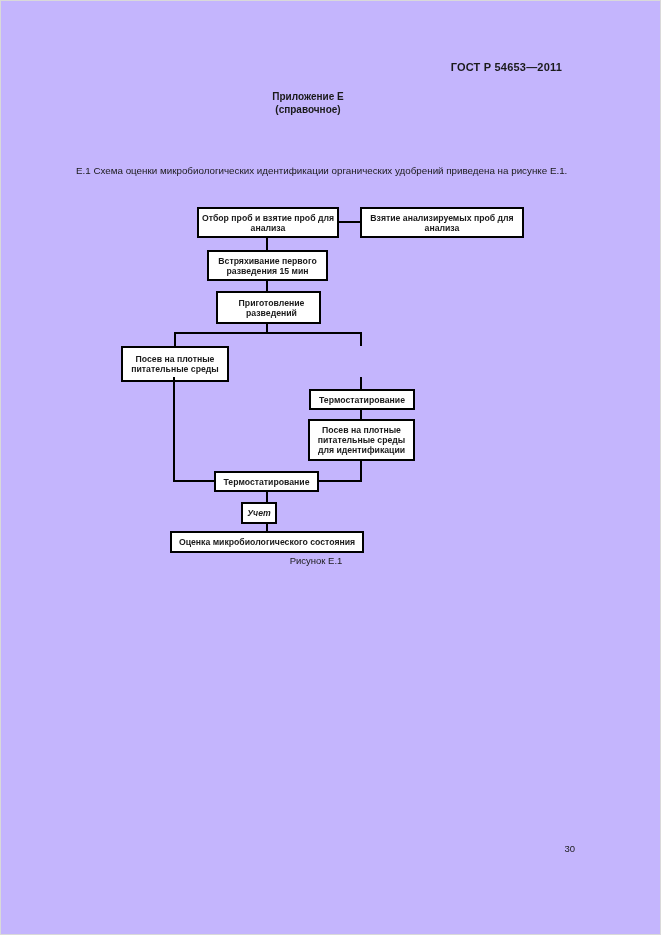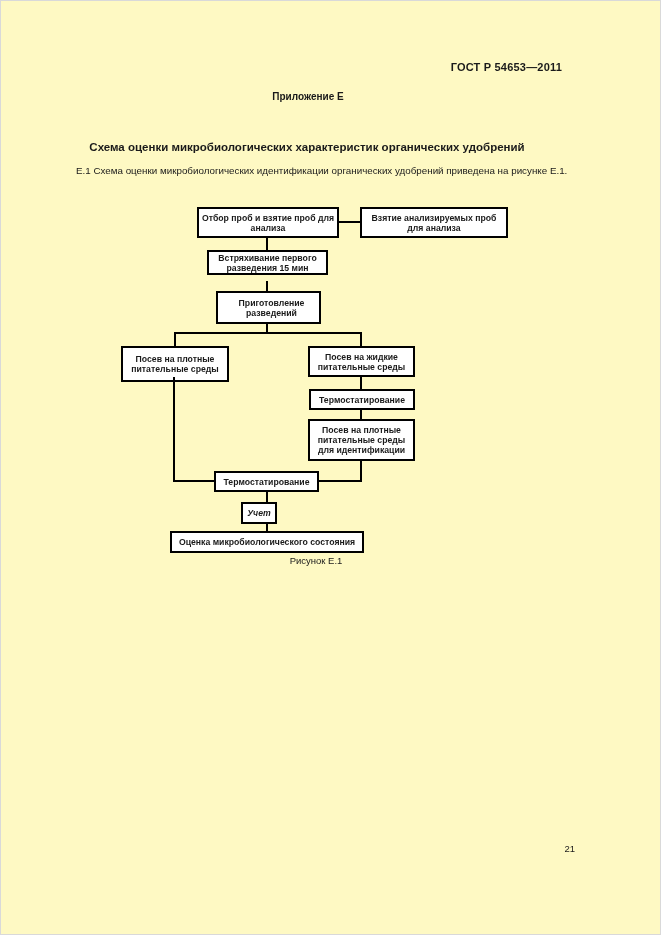--- a/index.html
+++ b/index.html
@@ -7,21 +7,21 @@
     width:661px;height:935px;
     background:#fff;
     font-family:"Liberation Sans", sans-serif;
     color:#1a1a1a;
     position:relative;
     overflow:hidden;
   }
   .page{
     position:absolute;left:0;top:0;width:659px;height:933px;
     border:1px solid #d9d9d9;
-    background:#fef9c3;
+    background:#c4b5fd;
   }
   .gost-header{
     position:absolute;top:60px;right:98px;
     font-size:11px;font-weight:bold;letter-spacing:.2px;
   }
   .appendix-block{
     position:absolute;top:89px;left:0;width:614px;
     text-align:center;font-size:10px;font-weight:bold;line-height:13px;
   }
   .doc-title{
@@ -55,34 +55,33 @@
 </style>
 </head>
 <body>
 
 <div class="page">
 
   <div class="gost-header">ГОСТ Р 54653—2011</div>
 
   <div class="appendix-block">
     <div>Приложение Е</div>
+    <div>(справочное)</div>
   </div>
 
-  <div class="doc-title">Схема оценки микробиологических характеристик органических удобрений</div>
 
   <div class="paragraph">Е.1 Схема оценки микробиологических идентификации органических удобрений приведена на рисунке Е.1.</div>
 
   <div class="flowchart">
 
     <div class="fbox" style="left:196px;top:195px;width:142px;height:31px;">Отбор проб и взятие проб для анализа</div>
-    <div class="fbox" style="left:359px;top:195px;width:148px;height:31px;">Взятие анализируемых проб для анализа</div>
-    <div class="fbox" style="left:206px;top:238px;width:121px;height:25px;">Встряхивание первого разведения 15 мин</div>
+    <div class="fbox" style="left:359px;top:195px;width:164px;height:31px;">Взятие анализируемых проб для анализа</div>
+    <div class="fbox" style="left:206px;top:238px;width:121px;height:31px;">Встряхивание первого разведения 15 мин</div>
     <div class="fbox" style="left:215px;top:279px;width:105px;height:33px;padding-left:8px;">Приготовление разведений</div>
     <div class="fbox" style="left:120px;top:334px;width:108px;height:36px;">Посев на плотные питательные среды</div>
-    <div class="fbox" style="left:307px;top:334px;width:107px;height:31px;">Посев на жидкие питательные среды</div>
     <div class="fbox" style="left:308px;top:377px;width:106px;height:21px;">Термостатирование</div>
     <div class="fbox" style="left:307px;top:407px;width:107px;height:42px;">Посев на плотные питательные среды для идентификации</div>
     <div class="fbox" style="left:213px;top:459px;width:105px;height:21px;">Термостатирование</div>
     <div class="fbox" style="left:240px;top:490px;width:36px;height:22px;font-style:italic;">Учет</div>
     <div class="fbox" style="left:169px;top:519px;width:194px;height:22px;">Оценка микробиологического состояния</div>
 
     <div class="line" style="left:338px;top:209px;width:21px;height:2px;"></div>
     <div class="line" style="left:265px;top:226px;width:2px;height:12px;"></div>
     <div class="line" style="left:265px;top:269px;width:2px;height:10px;"></div>
     <div class="line" style="left:265px;top:312px;width:2px;height:10px;"></div>
@@ -95,15 +94,15 @@
     <div class="line" style="left:318px;top:468px;width:43px;height:2px;"></div>
     <div class="line" style="left:172px;top:365px;width:2px;height:105px;"></div>
     <div class="line" style="left:172px;top:468px;width:41px;height:2px;"></div>
     <div class="line" style="left:265px;top:480px;width:2px;height:10px;"></div>
     <div class="line" style="left:265px;top:512px;width:2px;height:7px;"></div>
 
   </div>
 
   <div class="figure-caption">Рисунок Е.1</div>
 
-  <div class="page-number">21</div>
+  <div class="page-number">30</div>
 
 </div>
 
 </body></html>

